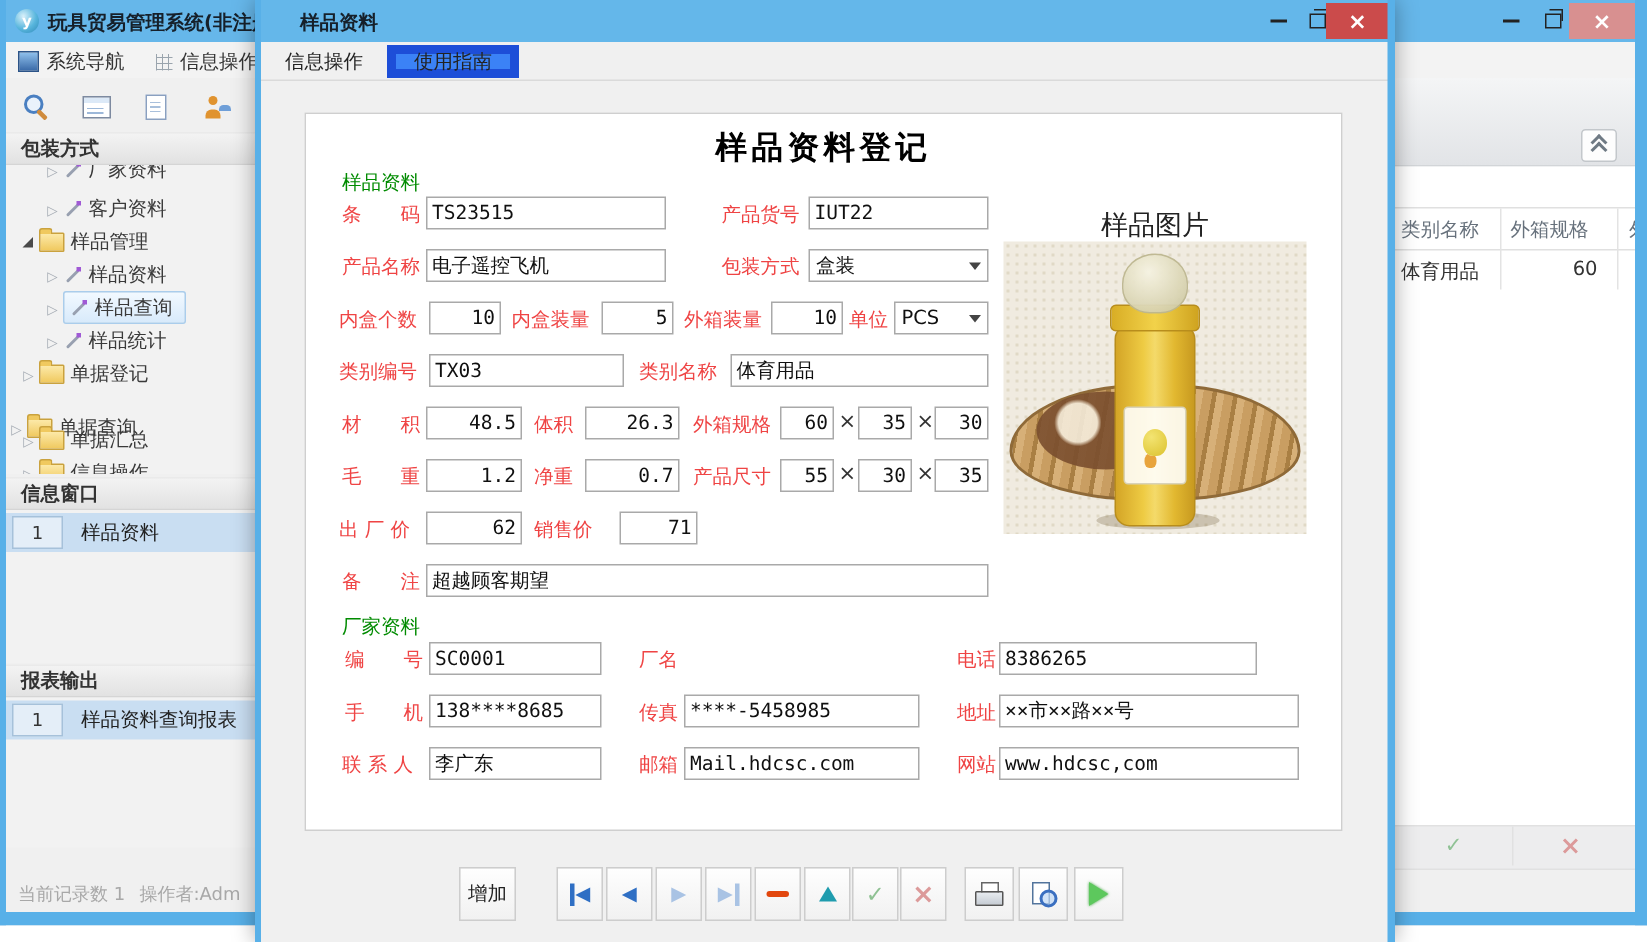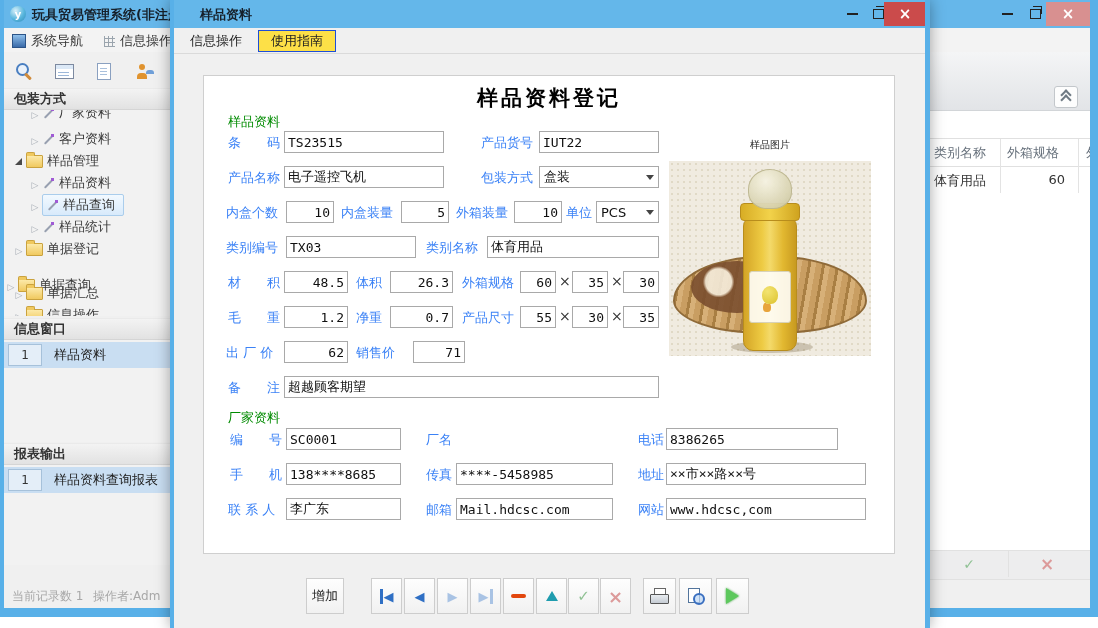--- a/index.html
+++ b/index.html
@@ -70,33 +70,33 @@
   .g-check::before{content:"✓";font-weight:bold}
   .g-x::before{content:"×";font-weight:bold}
   
   #dialog{position:absolute;left:170px;top:0;width:760px;height:628px;background:#f0f0f0;overflow:hidden;
           box-shadow:0 0 14px rgba(0,0,0,.35)}
   .dlg-border{position:absolute;background:#58b0e8;top:0;height:628px;width:4px}
   .dlg-titlebar{position:absolute;left:0;top:0;width:100%;height:28px;background:#64b7ea}
   .dlg-title{position:absolute;left:30px;top:6px;font-size:13px;font-weight:bold;color:#16202a}
   .dlg-tabs{position:absolute;left:4px;top:28px;width:752px;height:26px;background:#f0f0f0;border-bottom:1px solid #dadada;box-sizing:border-box}
   .dlg-tab{position:absolute;top:2px;height:22px;display:flex;align-items:center;padding:0 12px;font-size:13px;color:#222}
-  .dlg-tab.active2{background:#fde047;border:1px solid #1d4ed8;box-sizing:border-box}
+  .dlg-tab.active2{background:#3b82f6;border:6px solid #1d4ed8;box-sizing:border-box}
   .panel{position:absolute;left:33px;top:75px;width:690px;height:477px;background:#fff;border:1px solid #cfcfcf;box-sizing:content-box}
   .form-title{position:absolute;left:0;top:8px;width:100%;text-align:center;font-size:21px;font-weight:bold;letter-spacing:3px;color:#000}
   .gsec{position:absolute;font-size:13px;color:#008b00;white-space:pre}
-  .fl{position:absolute;font-size:13px;color:#3b82f6;white-space:pre}
+  .fl{position:absolute;font-size:13px;color:#ef4444;white-space:pre}
   .fi{position:absolute;height:22px;border:1px solid #a9a9a9;background:#fff;
       font-family:"DejaVu Sans Mono","DejaVu Sans",monospace;font-size:13px;padding:0 3px;box-sizing:border-box;color:#101010;outline:none}
   .fi.num{text-align:right}
   .sel{position:absolute;height:22px;border:1px solid #a9a9a9;background:#fff;box-sizing:border-box;
        display:flex;align-items:center;justify-content:space-between;padding:0 4px;font-size:13px;color:#101010}
   .sel .arr{width:0;height:0;border-left:4px solid transparent;border-right:4px solid transparent;border-top:5px solid #444}
   .mul{position:absolute;font-size:14px;color:#333}
-  .pic-label{position:absolute;font-size:10px;color:#222;text-align:center}
+  .pic-label{position:absolute;font-size:18px;color:#222;text-align:center}
   .pic{position:absolute;left:465px;top:85px;width:202px;height:195px;overflow:hidden;
        background-color:#f0ebe0;background-image:radial-gradient(#e0d9c6 1px,transparent 1.2px);background-size:6px 6px}
   .basket{position:absolute;left:4px;top:95px;width:194px;height:78px;border-radius:50%/62% 62% 46% 46%;
           background:repeating-linear-gradient(100deg,#c99e62 0 6px,#a97f43 6px 9px,#d7b078 9px 14px);
           border:2px solid #8f6a38;box-sizing:border-box}
   .plush{position:absolute;left:22px;top:100px;width:92px;height:52px;border-radius:50%;
          background:radial-gradient(circle at 30% 40%,#f3ead9 0 18%,#7a4e2e 22% 55%,#5e3a20 70%);opacity:.9}
   .bottle-shadow{position:absolute;left:62px;top:180px;width:82px;height:12px;border-radius:50%;background:rgba(90,70,30,.25)}
   .bottle-body{position:absolute;left:74px;top:56px;width:52px;height:132px;border-radius:9px 9px 10px 10px;
          background:linear-gradient(90deg,#d4a527,#eecb43 35%,#f4da6a 50%,#e2b830 75%,#c89a20);border:1px solid #b88d1c}

